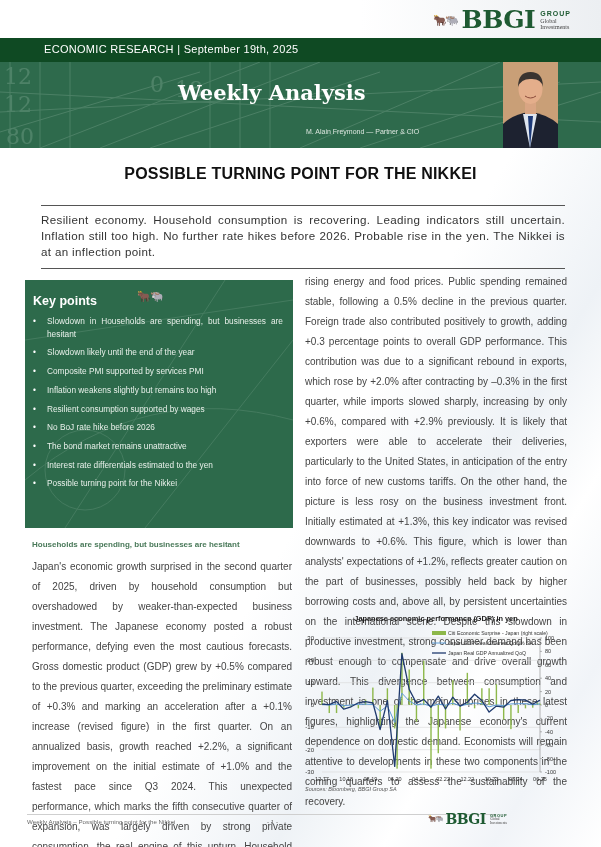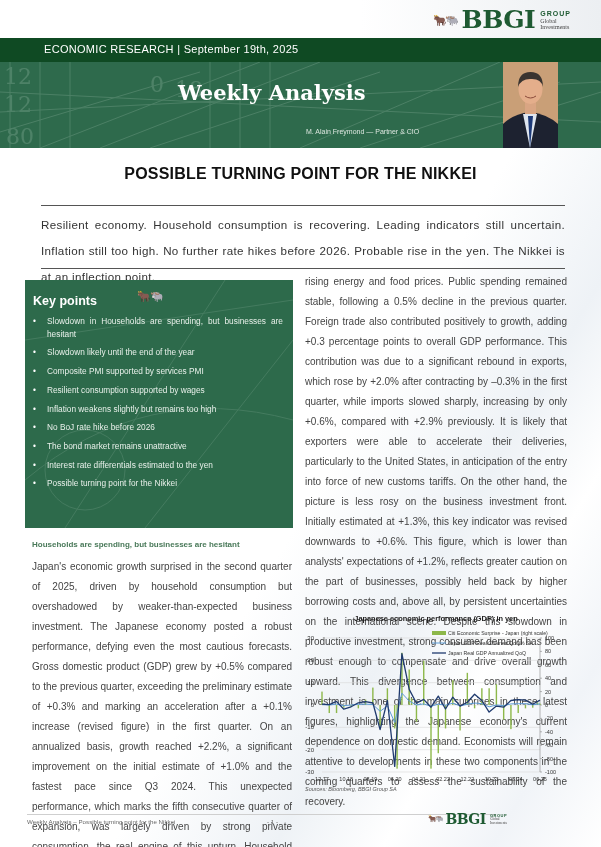--- a/index.html
+++ b/index.html
@@ -21,21 +21,21 @@
   .eco-bar span { position:absolute; left:44px; top:5px; font-family:"Liberation Sans", sans-serif; font-size:11px; color:#ffffff; letter-spacing:0.3px; }
 
   .banner { position:absolute; left:0; top:62px; width:601px; height:86px; background:#2e6a4c; overflow:hidden;padding-left:16px; }
   .banner-deco { position:absolute; inset:0; opacity:0.18; }
   .banner-title { position:absolute; left:178px; top:18px; font-family:"DejaVu Serif", serif; font-weight:bold; font-size:21px; color:#ffffff; }
   .banner-author { position:absolute; left:306px; top:66px; font-family:"Liberation Sans", sans-serif; font-size:7px; color:#dde7e0; }
   .portrait { position:absolute; left:503px; top:0px; width:55px; height:86px; background:#c99f77; overflow:hidden; }
 
   .title { position:absolute; left:0; top:165px; width:601px; text-align:center; font-family:"Liberation Sans", sans-serif; font-weight:bold; font-size:16px; color:#111; letter-spacing:0.2px; }
   .rule { position:absolute; left:41px; width:524px; height:1px; background:#555; }
-  .lead { position:absolute; left:41px; top:212px; width:524px; font-family:"Liberation Sans", sans-serif; font-size:11.6px; line-height:26px; color:#333; text-align:justify; letter-spacing:0.35px; }
+  .lead { position:absolute; left:41px; top:212px; width:524px; font-family:"Liberation Sans", sans-serif; font-size:11.6px; line-height:16px; color:#333; text-align:justify; letter-spacing:0.35px; }
   .keypanel { position:absolute; left:25px; top:280px; width:268px; height:248px; background:#2d6a4b; overflow:hidden; }
   .keypanel-deco { position:absolute; inset:0; opacity:0.12; }
   .key-title { position:absolute; left:8px; top:14px; font-family:"Liberation Sans", sans-serif; font-weight:bold; font-size:12.5px; color:#ffffff; }
   .key-bulls { position:absolute; left:112px; top:10px; font-size:11px; color:#cfe0d5; }
   .key-list { position:absolute; left:8px; top:35px; width:250px; list-style:none; }
   .key-list li { position:relative; padding-left:14px; font-family:"Liberation Sans", sans-serif; font-size:8.3px; line-height:12.7px; color:#e8f0ea; margin-bottom:6px; text-align:justify; }
   .key-list li::before { content:"•"; position:absolute; left:0; top:0; color:#ffffff; }
 
   .col { position:absolute; font-family:"Liberation Sans", sans-serif; font-size:10px; line-height:20px; color:#444; text-align:justify; }
   .col-left { left:32px; top:557px; width:260px; }
@@ -118,22 +118,22 @@
       <circle cx="60" cy="190" r="40"></circle>
       <path d="M0 60 L268 20"></path>
     </g>
   </svg>
   <div class="key-title">Key points</div>
   <div class="key-bulls">🐂🐃</div>
   <ul class="key-list">
     <li>Slowdown in Households are spending, but businesses are hesitant</li>
     <li>Slowdown likely until the end of the year</li>
     <li>Composite PMI supported by services PMI</li>
+    <li>Inflation weakens slightly but remains too high</li>
     <li>Resilient consumption supported by wages</li>
-    <li>Inflation weakens slightly but remains too high</li>
     <li>No BoJ rate hike before 2026</li>
     <li>The bond market remains unattractive</li>
     <li>Interest rate differentials estimated to the yen</li>
     <li>Possible turning point for the Nikkei</li>
   </ul>
 </div>
 
 <div class="section-head">Households are spending, but businesses are hesitant</div>
 <div class="col col-left">Japan's economic growth surprised in the second quarter of 2025, driven by household consumption but overshadowed by weaker-than-expected business investment. The Japanese economy posted a robust performance, defying even the most cautious forecasts. Gross domestic product (GDP) grew by +0.5% compared to the previous quarter, exceeding the preliminary estimate of +0.3% and marking an acceleration after a +0.1% increase (revised figure) in the first quarter. On an annualized basis, growth reached +2.2%, a significant improvement on the initial estimate of +1.0% and the fastest pace since Q3 2024. This unexpected performance, which marks the fifth consecutive quarter of expansion, was largely driven by strong private consumption, the real engine of this upturn. Household consumption, which accounts for a substantial share of the Japanese economy, grew by +0.4%, double the initial estimate of 0.2%. This surprising momentum suggests that households spent more on goods, services, and leisure than initially anticipated, aided by government measures to ease cost pressures linked to</div>
 <div class="col col-right">rising energy and food prices. Public spending remained stable, following a 0.5% decline in the previous quarter. Foreign trade also contributed positively to growth, adding +0.3 percentage points to overall GDP performance. This contribution was due to a significant rebound in exports, which rose by +2.0% after contracting by –0.3% in the first quarter, while imports slowed sharply, increasing by only +0.6%, compared with +2.9% previously. It is likely that exporters were able to accelerate their deliveries, particularly to the United States, in anticipation of the entry into force of new customs tariffs. On the other hand, the picture is less rosy on the business investment front. Initially estimated at +1.3%, this key indicator was revised downwards to +0.6%. This figure, which is lower than analysts' expectations of +1.2%, reflects greater caution on the part of businesses, possibly held back by higher borrowing costs and, above all, by persistent uncertainties on the international scene. Despite this slowdown in productive investment, strong consumer demand has been robust enough to compensate and drive overall growth upward. This divergence between consumption and investment is one of the main surprises in these latest figures, highlighting the Japanese economy's current dependence on domestic demand. Economists will remain attentive to developments in these two components in the coming quarters to assess the sustainability of the recovery.</div>

